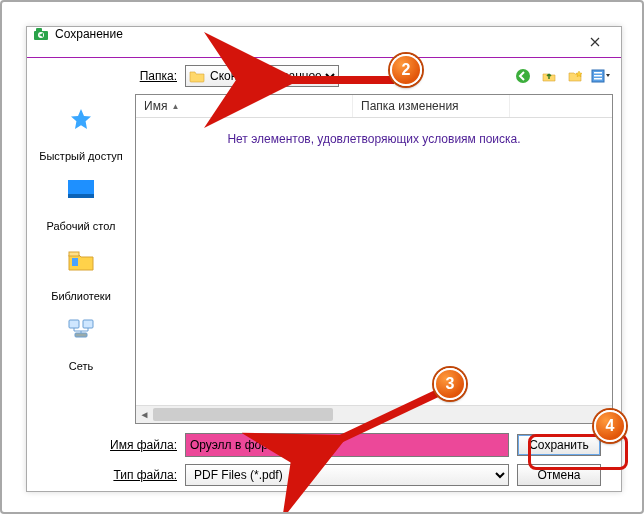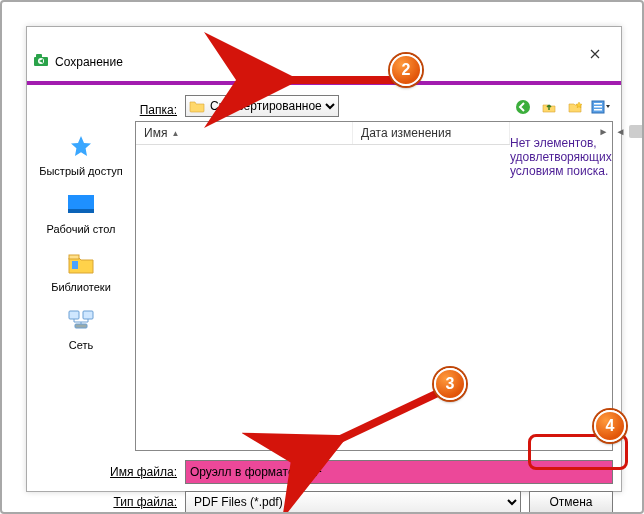--- a/index.html
+++ b/index.html
@@ -1,44 +1,44 @@
 <!DOCTYPE html>
 <html><head>
 <meta charset="utf-8">
 <style>
   html,body{margin:0;padding:0;font-family:"Segoe UI",Tahoma,sans-serif;font-size:12px;color:#000;background:#fff}
   .canvas{position:relative;width:644px;height:514px;box-sizing:border-box;border:2px solid #a8a8a8;border-radius:4px;overflow:hidden}
   .dialog{position:absolute;left:24px;top:24px;width:594px;height:464px;background:#fff;border:1px solid #aaa;box-shadow:0 0 6px rgba(0,0,0,.15)}
-  .titlebar{height:30px;display:flex;align-items:flex-end;padding:12px 6px;border-bottom:4px solid #a21caf}
+  .titlebar{height:30px;display:flex;align-items:flex-start;padding:0 6px;border-bottom:1px solid #a21caf}
   .titlebar .app-icon{width:16px;height:16px;margin-right:6px;display:flex;align-items:center;justify-content:center}
   .titlebar .title{flex:1;font-size:12px}
   .titlebar .close{width:40px;height:30px;display:flex;align-items:center;justify-content:center;font-size:14px;color:#333;cursor:pointer}
-  .folder-row{display:flex;align-items:flex-end;height:28px;padding:4px 2px 4px 0}
+  .folder-row{display:flex;align-items:center;height:28px;padding:4px 2px 4px 0}
   .folder-row .lbl{width:150px;text-align:right;padding-right:8px}
   .folder-row select.folder{flex:0 0 220px;height:22px;border:1px solid #7a7a7a;font-family:inherit;font-size:12px;padding-left:20px;background:linear-gradient(#fff,#eee)}
   .folder-row .folder-wrap{position:relative}
   .folder-row .folder-wrap .ficon{position:absolute;left:4px;top:3px;pointer-events:none}
   .toolbar{display:flex;gap:6px;margin-left:auto;padding-right:8px}
   .toolbar .tbtn{width:20px;height:20px;display:flex;align-items:center;justify-content:center;cursor:pointer}
   .body{display:flex;height:330px}
   .places{width:108px;padding-top:6px;display:flex;flex-direction:column;align-items:center;gap:4px}
-  .place{width:96px;display:flex;flex-direction:column;align-items:center;gap:2px;padding:4px 0;cursor:pointer;text-align:center;font-size:11px;color:#000}
+  .place{width:96px;display:flex;flex-direction:column;align-items:center;gap:14px;padding:4px 0;cursor:pointer;text-align:center;font-size:11px;color:#000}
   .place .picon{width:32px;height:32px;display:flex;align-items:center;justify-content:center}
-  .listing{flex:1;border:1px solid #888;margin:0 8px 0 0;background:#fff;position:relative;display:flex;flex-direction:row}
+  .listing{flex:1;border:1px solid #888;margin:0 8px 0 0;background:#fff;position:relative;display:flex;flex-direction:column}
   .cols{height:22px;border-bottom:1px solid #ddd;display:flex;align-items:center;font-size:12px;color:#333;background:#fff}
   .cols .col{padding:0 8px;border-right:1px solid #eee;height:100%;display:flex;align-items:center;gap:4px}
   .cols .col.name{flex:0 0 200px}
   .cols .col.date{flex:0 0 140px}
   .cols .col.type{flex:1}
   .empty{flex:1;display:flex;align-items:flex-start;justify-content:center;padding-top:14px;color:#4c1d95;font-size:12px}
   .hscroll{height:17px;background:#f0f0f0;border-top:1px solid #ddd;position:relative}
   .hscroll .thumb{position:absolute;left:17px;top:2px;height:13px;width:180px;background:#cdcdcd;border-radius:2px}
   .hscroll .arr{position:absolute;top:0;width:17px;height:17px;display:flex;align-items:center;justify-content:center;color:#666;font-size:10px}
   .hscroll .arr.l{left:0}.hscroll .arr.r{right:0}
-  .bottom{padding:4px 8px 8px 0}
+  .bottom{padding:4px 20px 8px 0}
   .brow{display:flex;align-items:center;height:26px;margin-top:4px}
   .brow .blbl{width:150px;text-align:right;padding-right:8px}
   .brow .bctrl{flex:1;display:flex;gap:8px;align-items:center}
   .brow input[type=text],.brow select{height:22px;border:1px solid #7a7a7a;font-family:inherit;font-size:12px;padding:0 4px;background:#ec4899}
   .brow input[type=text]{flex:1}
   .brow select.type{flex:1;background:linear-gradient(#fff,#eee)}
   .winbtn{width:84px;height:22px;border:1px solid #7a7a7a;background:linear-gradient(#fff,#e8e8e8);font-family:inherit;font-size:12px;cursor:pointer;padding:0}
   .winbtn.primary{outline:1px solid #6aa7e8;outline-offset:-2px}
   
   .anno{position:absolute;inset:0;pointer-events:none}
@@ -156,37 +156,38 @@
         </div>
       </div>
 
       <div class="listing">
         <div class="cols">
           <div class="col name">
               <span>Имя</span> 
               <span class="sort-asc">▲</span>
             </div>
           <div class="col date">
-              <span>Дата изменения</span>
+              <span>Папка изменения</span>
             </div>
         </div>
         <div class="empty">Нет элементов, удовлетворяющих условиям поиска.</div>
         <div class="hscroll">
           <span class="arr l">◄</span>
           <span class="thumb"></span>
           <span class="arr r">►</span>
         </div>
       </div>
     </div>
 
     <div class="bottom">
       <div class="brow">
         <span class="blbl"><span class="underline">Имя файла:</span></span>
         <div class="bctrl">
           <input type="text" value="Оруэлл в формате PDF" style="">
+          <button class="winbtn primary">Сохранить</button>
         </div>
       </div>
       <div class="brow">
         <span class="blbl"><span class="underline">Тип файла:</span></span>
         <div class="bctrl">
           <select class="type">
             <option>PDF Files (*.pdf)</option>
           </select>
           <button class="winbtn">Отмена</button>
         </div>

